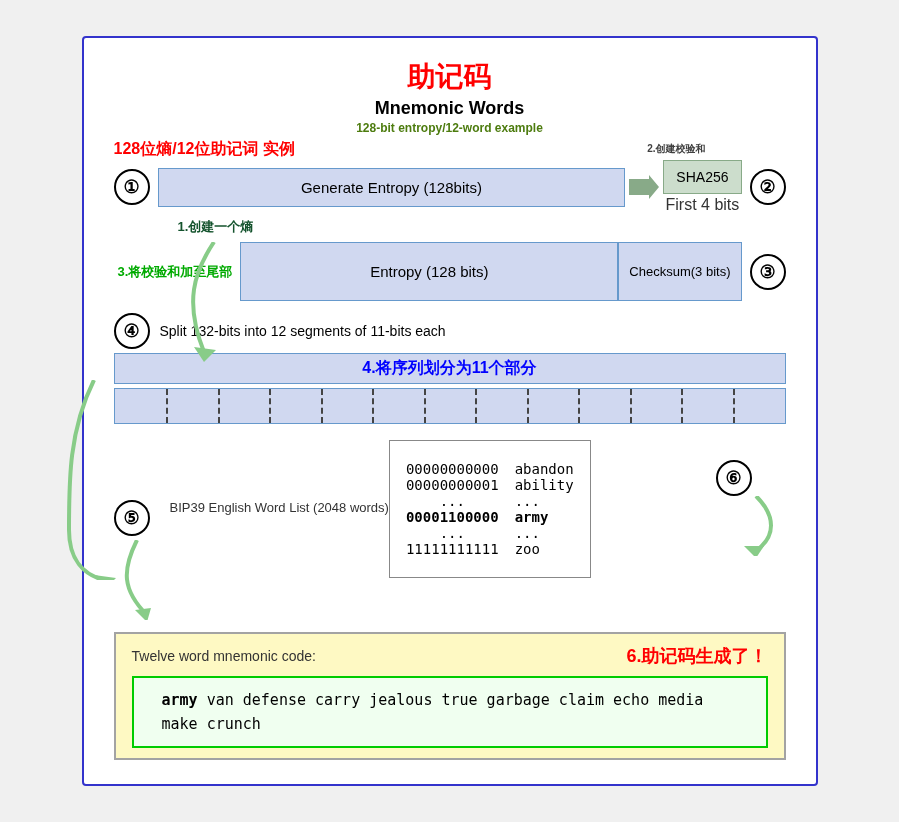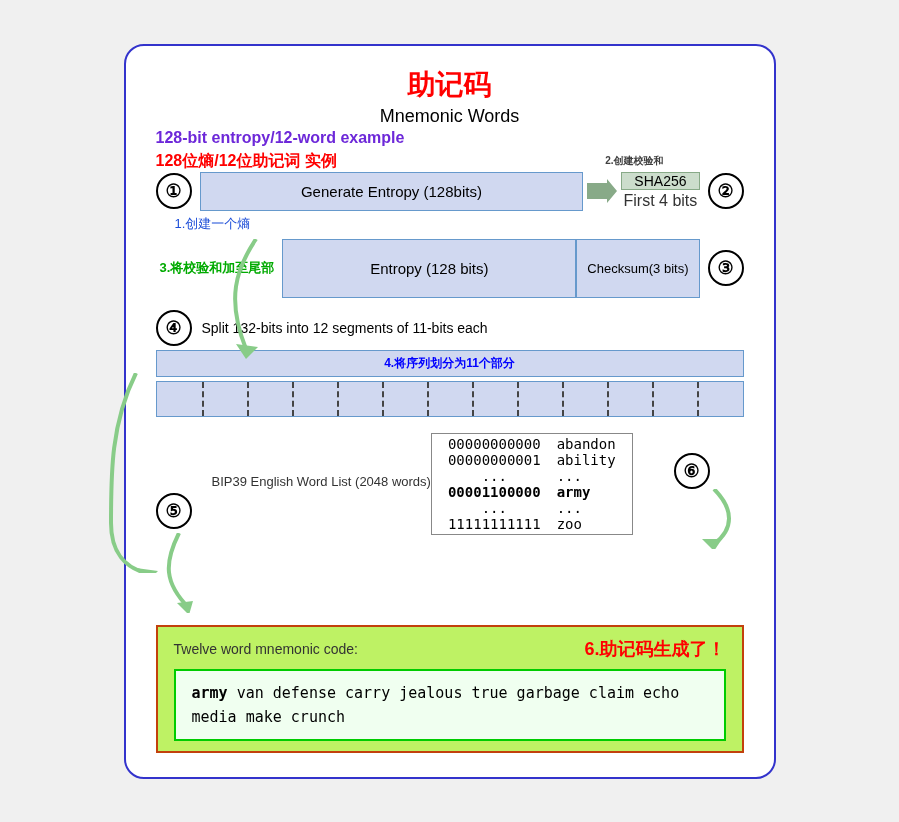--- a/index.html
+++ b/index.html
@@ -7,42 +7,43 @@
       background: #f0f0f0;
       display: flex;
       justify-content: center;
       align-items: center;
       min-height: 100vh;
       font-family: Arial, sans-serif;
     }
     .outer-container {
       background: white;
       border: 2px solid #3333cc;
-      border-radius: 20px;
-      width: 652px;
+      border-radius: 4px;
+      width: 736px;
       padding: 20px 30px 24px;
       position: relative;
     }
     .main-title-zh {
       text-align: center;
       color: #ff0000;
       font-size: 28px;
       font-weight: bold;
       margin-bottom: 2px;
     }
     .main-title-en {
       text-align: center;
       color: #000;
       font-size: 18px;
-      font-weight: normal;
+      font-weight: bold;
       margin-bottom: 2px;
     }
     .subtitle-en {
-      color: #6d28d9;
-      font-size: 16px;
+      text-align: center;
+      color: #4d7c0f;
+      font-size: 12px;
       font-weight: bold;
       margin-bottom: 4px;
     }
     .subtitle-zh {
       color: #ff0000;
       font-size: 16px;
       font-weight: bold;
       margin-bottom: 0;
     }
     .circle-num {
@@ -63,31 +64,31 @@
       border: 1px solid #6699cc;
       padding: 10px 20px;
       font-size: 15px;
       flex: 1;
       text-align: center;
       margin-left: 8px;
     }
     .sha-box {
       background: #ccddcc;
       border: 1px solid #88aa88;
-      padding: 0 12px;
+      padding: 8px 12px;
       font-size: 14px;
       text-align: center;
       min-width: 70px;
     }
     .label-create-entropy {
-      color: #1d4ed8;
+      color: #14532d;
       font-size: 13px;
-      font-weight: normal;
+      font-weight: bold;
       margin-top: 2px;
-      margin-left: 19px;
+      margin-left: 64px;
       margin-bottom: 6px;
     }
 
     
     .step3-row {
       display: flex;
       align-items: stretch;
       margin-bottom: 12px;
       position: relative;
     }
@@ -134,21 +135,21 @@
       font-size: 18px;
       font-weight: bold;
       flex-shrink: 0;
       background: white;
       margin-left: 8px;
       align-self: center;
     }
     .step4-zh {
       text-align: center;
       color: #0000ff;
-      font-size: 12px;
+      font-size: 16px;
       font-weight: bold;
       background: #d0d8f0;
       border: 1px solid #6699cc;
       padding: 4px 3px;
       margin-bottom: 4px;
     }
     .segments-row {
       background: #d0d8f0;
       border: 1px solid #6699cc;
       height: 36px;
@@ -180,21 +181,21 @@
       align-items: center;
     }
     .bip39-label {
       font-size: 13px;
       color: #333;
       margin-bottom: 4px;
     }
     .bip39-table {
       border: 1px solid #888;
       background: white;
-      padding: 2px 16px;
+      padding: 20px 16px;
       font-size: 14px;
       font-family: monospace;
       display: flex;
       gap: 16px;
       justify-content: flex-end;
     }
     .bip39-col {
       display: flex;
       flex-direction: column;
     }
@@ -220,22 +221,22 @@
       font-size: 18px;
       font-weight: bold;
       background: white;
       flex-shrink: 0;
       margin-right: 10px;
       margin-top: 30px;
     }
 
     
     .step6-area {
-      border: 2px solid #c2410c;
-      background: #bef264;
+      border: 2px solid #a3a3a3;
+      background: #fef9c3;
       padding: 10px 16px;
       margin-top: 4px;
     }
     .step6-top {
       display: flex;
       align-items: center;
       justify-content: space-between;
       margin-bottom: 8px;
     }
     .twelve-word-label {
@@ -243,21 +244,21 @@
       color: #333;
     }
     .label-step6-zh {
       color: #ff0000;
       font-size: 18px;
       font-weight: bold;
     }
     .mnemonic-output {
       border: 2px solid #00cc00;
       background: #f0fff0;
-      padding: 10px 16px;
+      padding: 10px 28px;
       font-family: monospace;
       font-size: 15px;
       line-height: 1.6;
     }
     .mnemonic-word-bold {
       font-weight: bold;
     }
 
     
     .flex-row { display: flex; align-items: center; }

